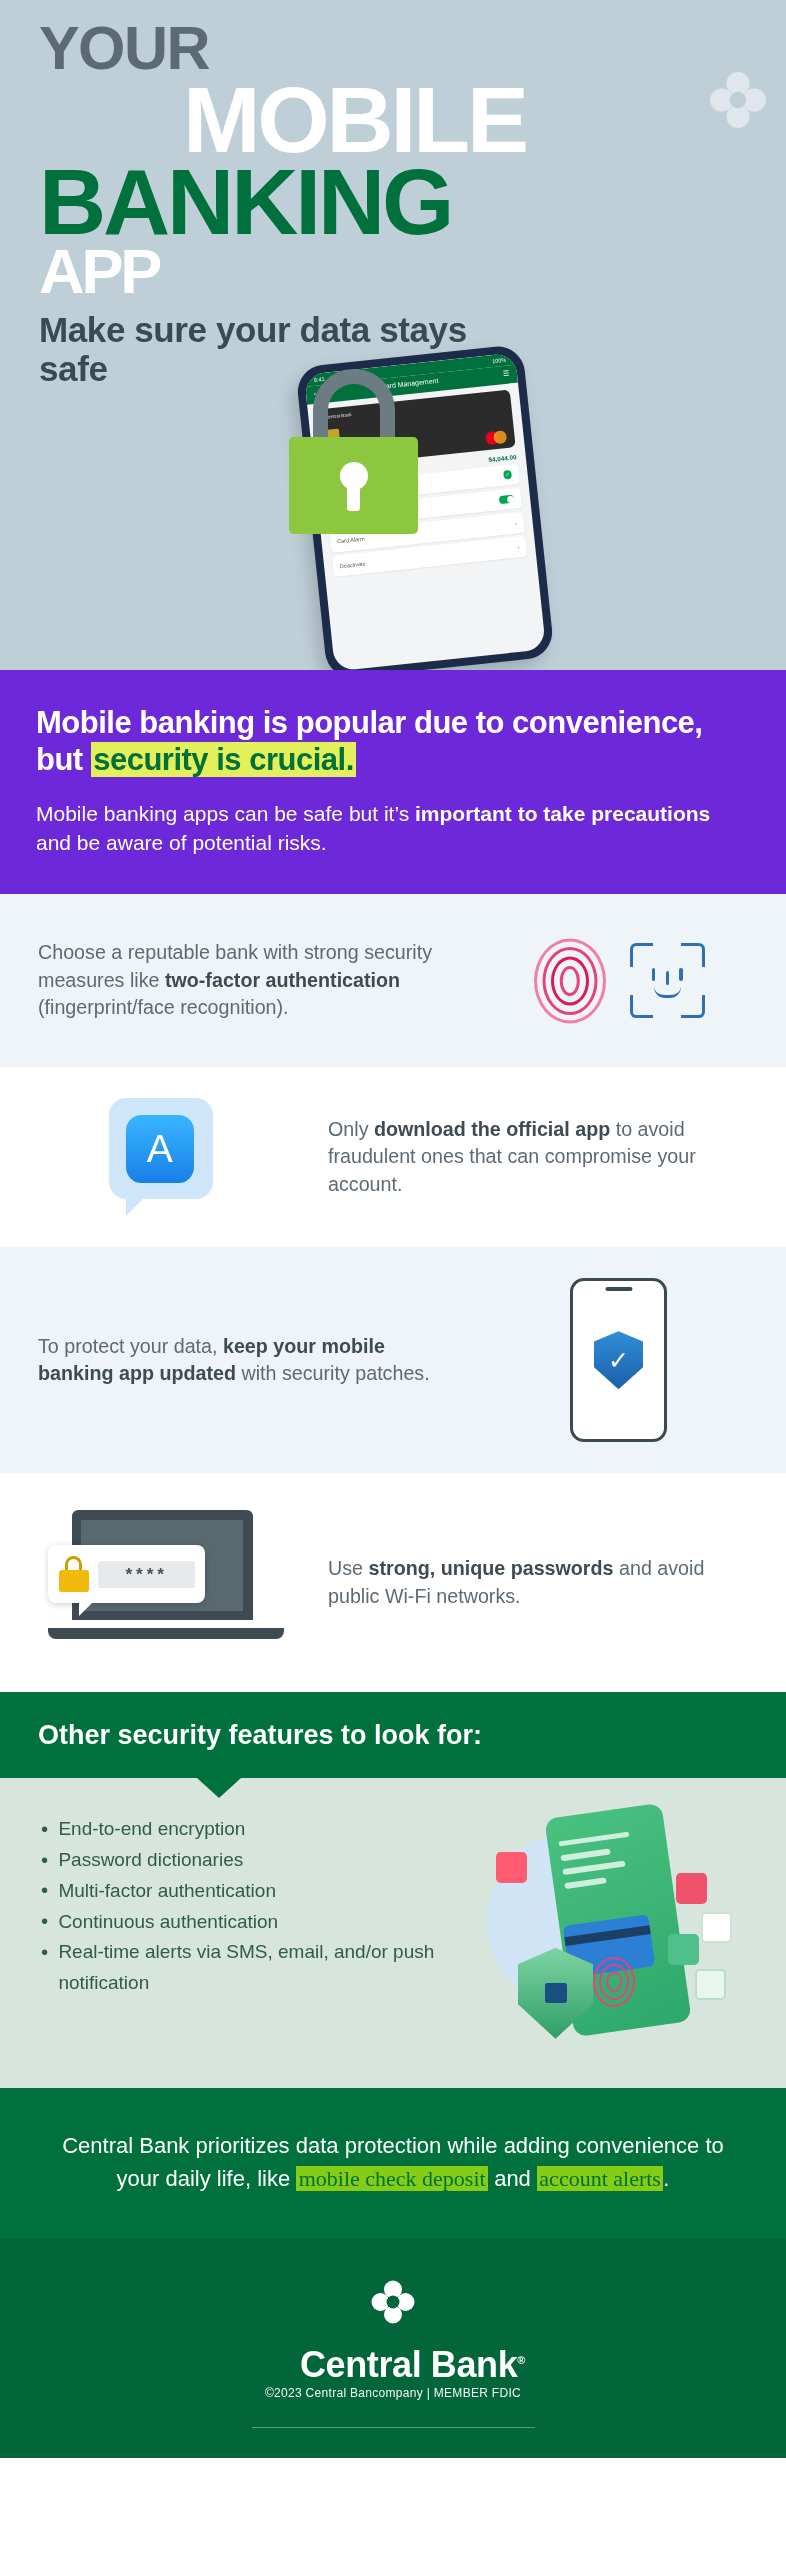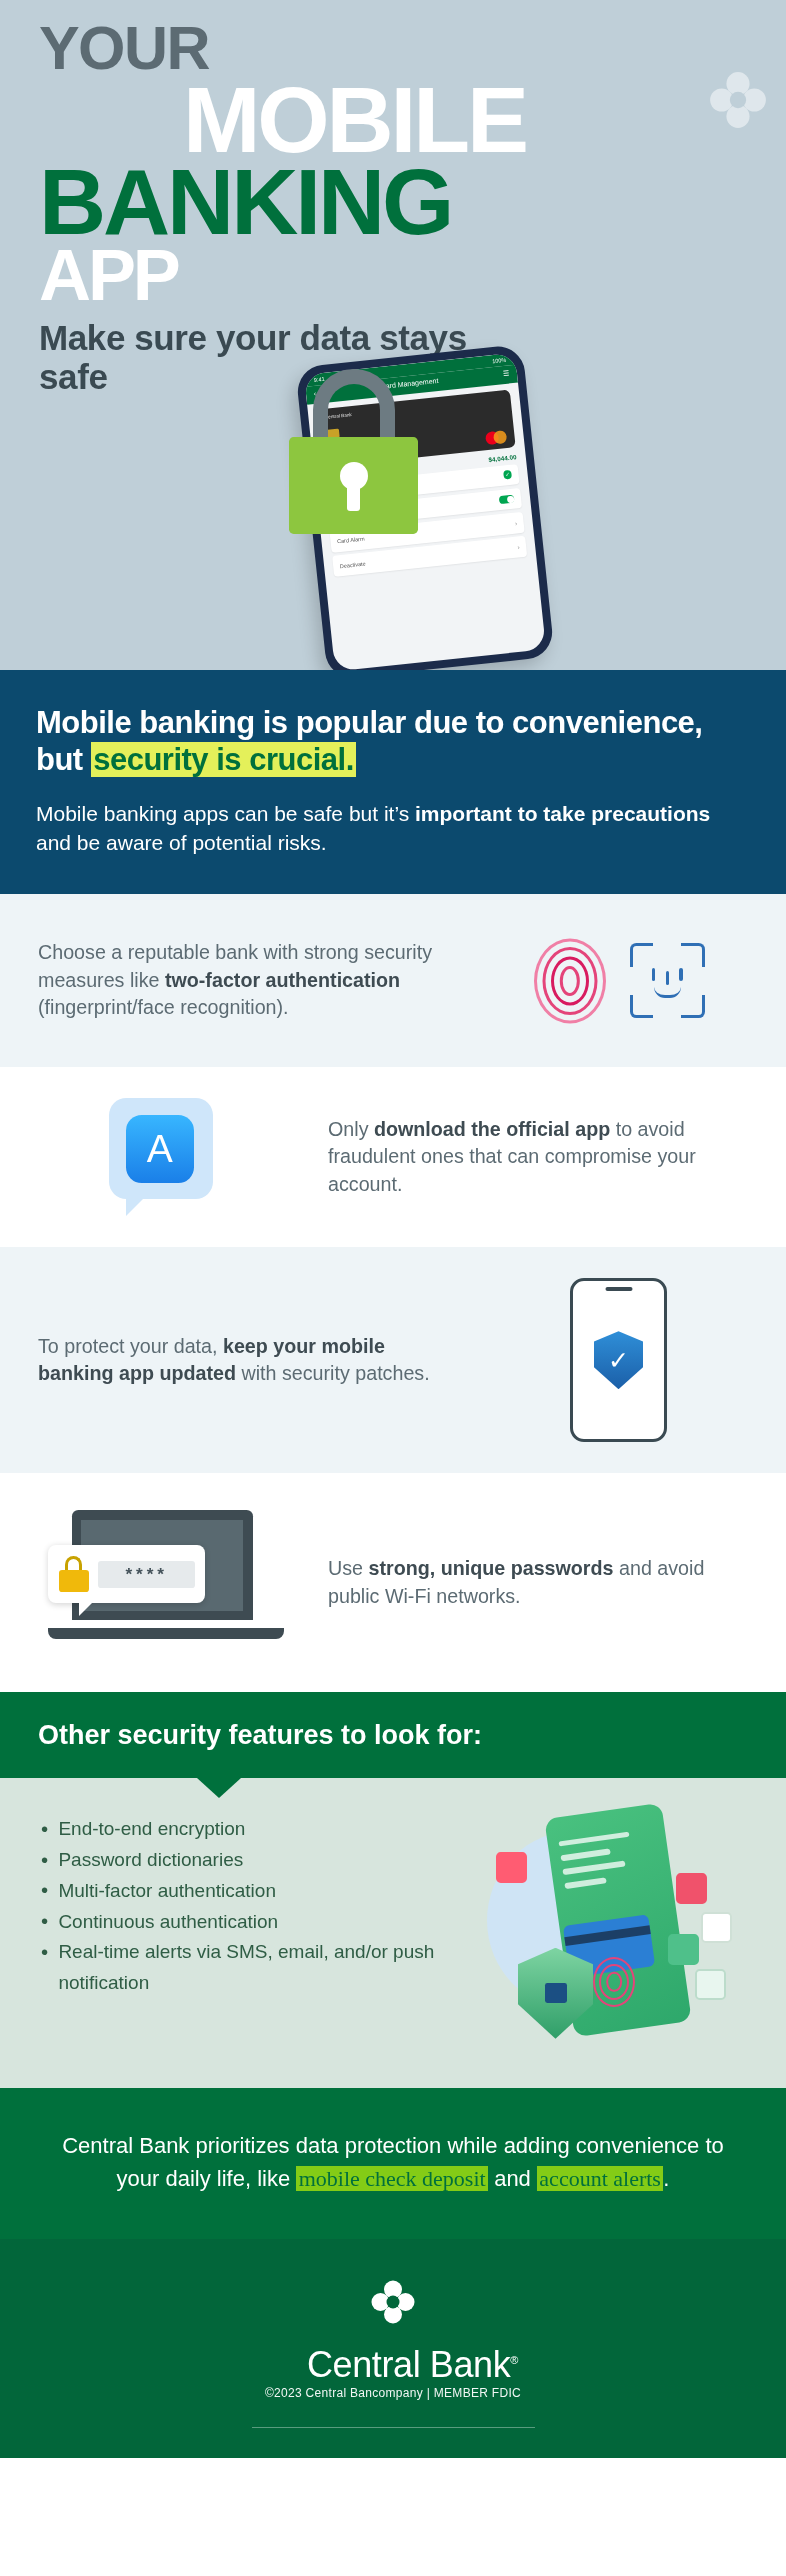--- a/index.html
+++ b/index.html
@@ -47,21 +47,21 @@
     text-align: right;
   }
   .hero-banking {
     font-size: 93px;
     font-weight: bold;
     color: #00703c;
     letter-spacing: -3.1px;
     line-height: 0.88;
   }
   .hero-app {
-    font-size: 72px;
+    font-size: 63px;
     font-weight: bold;
     color: #ffffff;
     letter-spacing: -3.1px;
     line-height: 0.88;
   }
   .hero-sub {
     margin-top: 11px;
     font-size: 35px;
     font-weight: bold;
     color: #3a4a52;
@@ -222,21 +222,21 @@
     right: 14px;
     top: 66px;
     width: 68px;
     height: 68px;
     z-index: 2;
     opacity: .9;
   }
 
   
   .intro {
-    background: #0c4a6e;
+    background: #6d28d9;
     color: #ffffff;
     padding: 35px 36px 36px;
   }
   .intro h2 {
     font-size: 31px;
     font-weight: bold;
     line-height: 1.18;
     letter-spacing: -0.5px;
   }
   .hl-yellow {
@@ -490,21 +490,21 @@
   .footer {
     background: #02663a;
     text-align: center;
     padding: 38px 0 30px;
     color: #fff;
   }
   .footer .flower {
     width: 50px; height: 50px; margin: 0 auto 14px; position: relative;
   }
   .footer .brand {
-    font-size: 36px; font-weight: normal; letter-spacing: -0.4px; padding-left: 39px;
+    font-size: 36px; font-weight: bold; letter-spacing: -0.4px; padding-left: 39px;
   }
   .footer .brand sup { font-size: 11px; vertical-align: super; }
   .footer .legal {
     margin-top: 0; font-size: 12px; letter-spacing: 0.3px; opacity: .95;
   }
   .footer .rule {
     margin: 27px auto 0; width: 283px; height: 0.8px; background: rgba(255,255,255,.35);
   }
 </style>
 </head>

